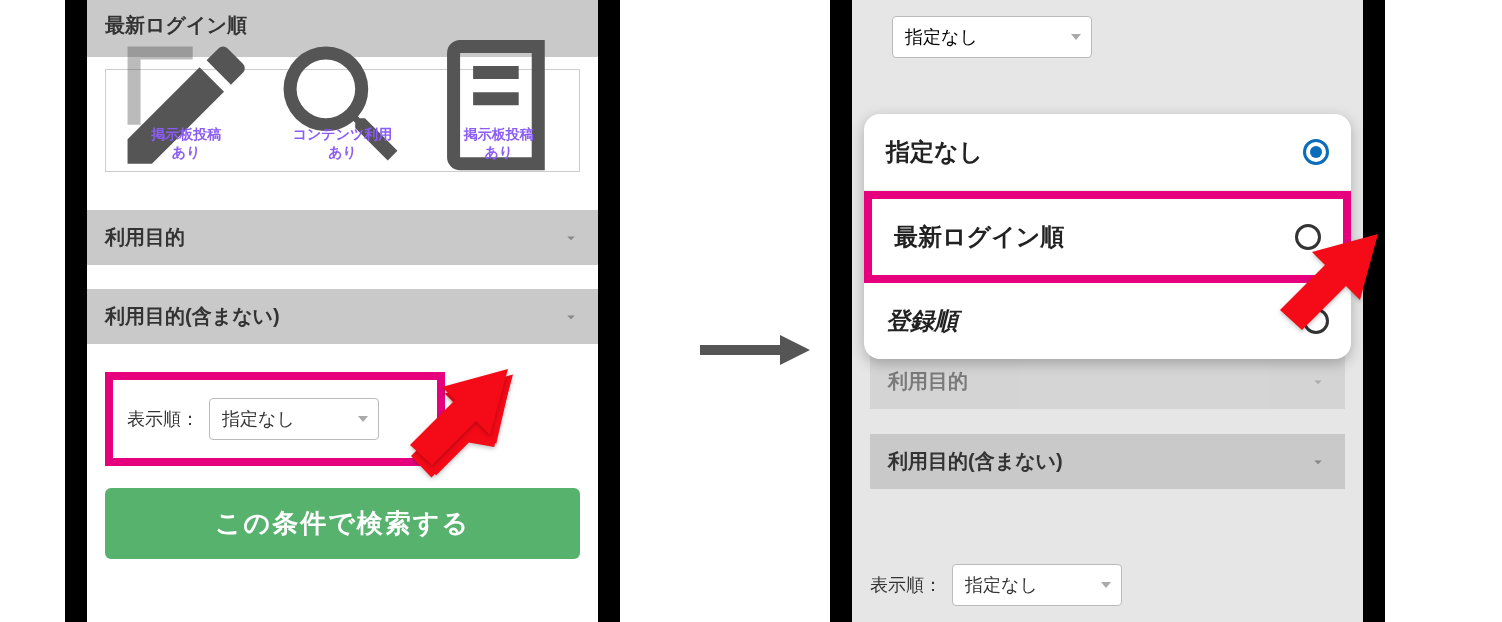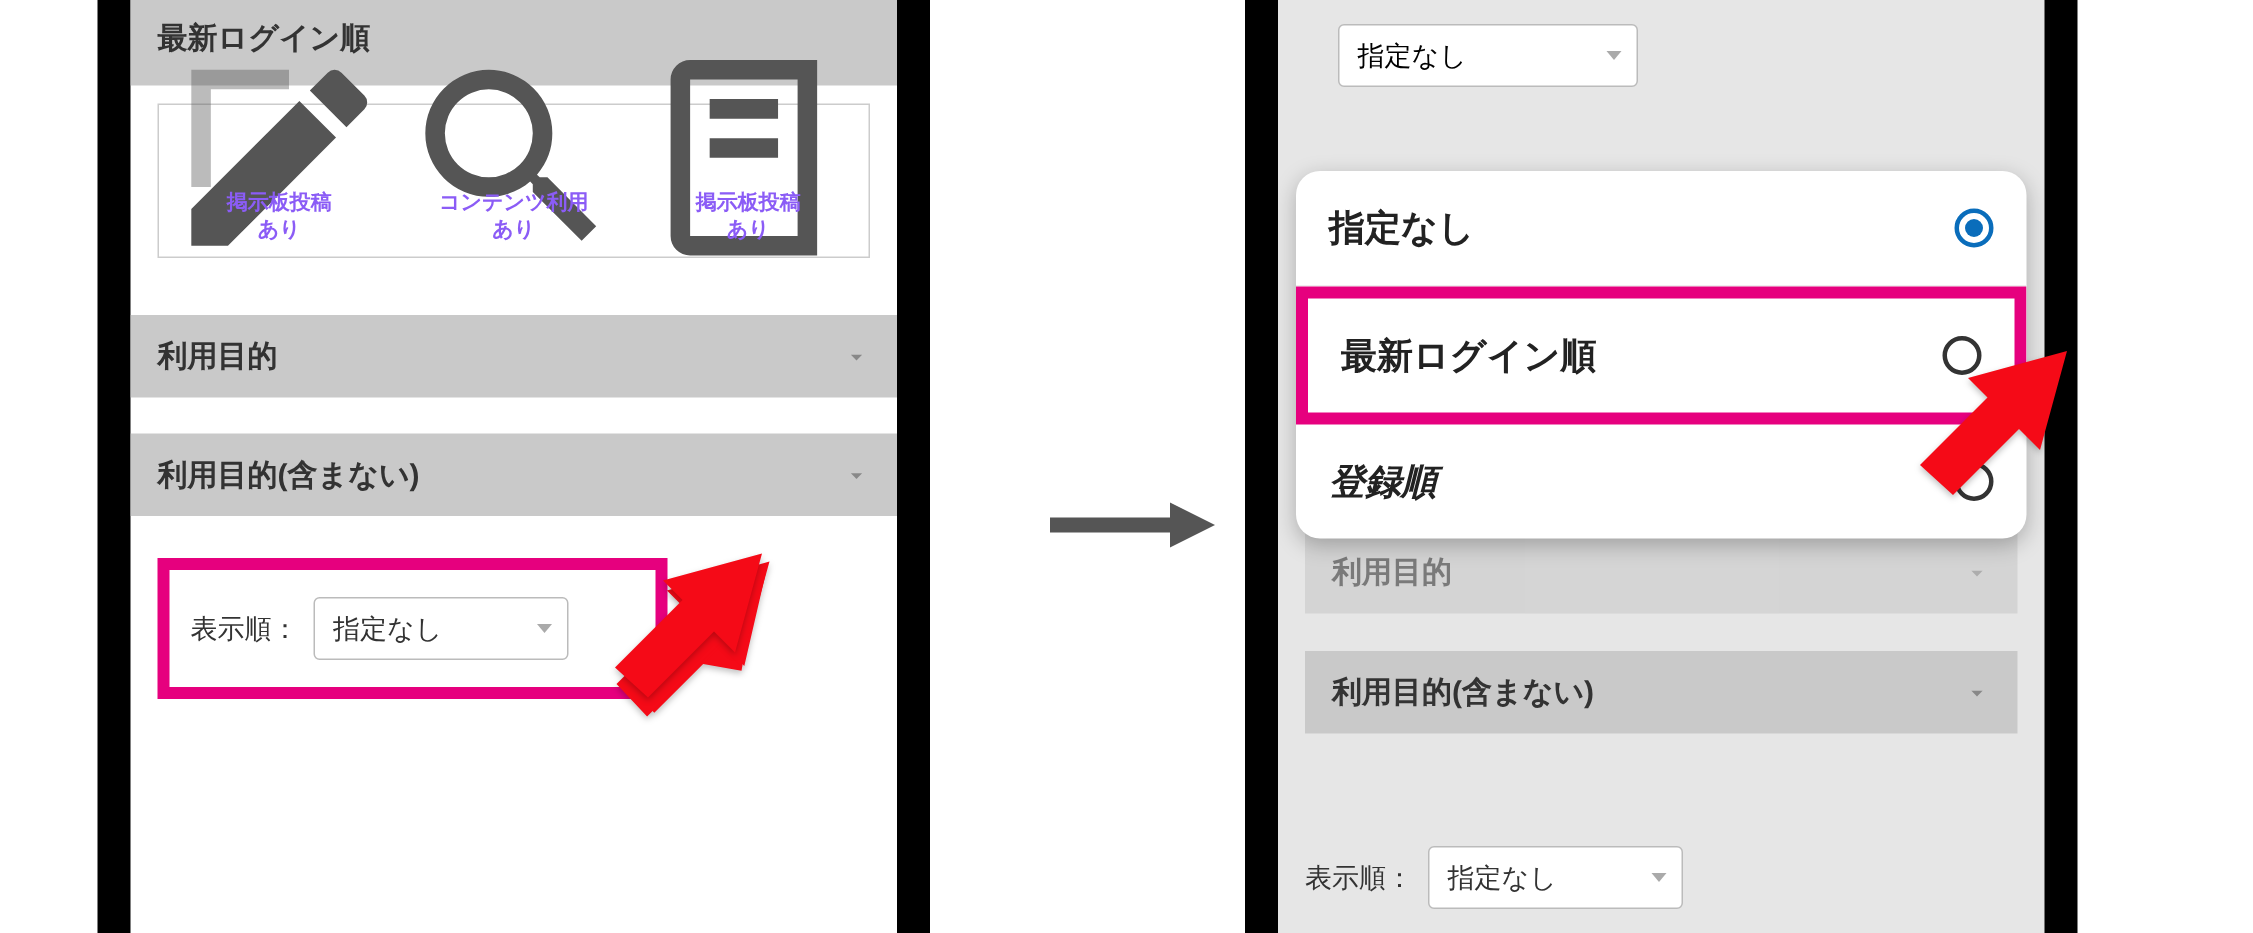--- a/index.html
+++ b/index.html
@@ -282,20 +282,23 @@
     <div class="display-order-wrap">
       <div class="display-order-row">
         <span>表示順：</span>
         <div class="select-box">
           <span>指定なし</span>
           <span class="caret"></span>
         </div>
       </div>
     </div>
 
+    <div class="search-btn">
+      <span>この条件で検索する</span>
+    </div>
 
   </div>
 </div>
 
 <div class="red-arrow left">
   <svg viewBox="0 0 100 100">
     <polygon points="10,72 52,30 66,44 78,32 78,68 42,68 54,56 40,42" fill="#f50a17" transform="rotate(10 50 50)"></polygon>
     <polygon points="8,78 46,40 36,30 88,18 76,70 64,58 26,96" fill="#f50a17"></polygon>
 
     <polygon points="5,80 45,40 33,28 90,12 74,70 62,58 22,98" fill="#f50a17"></polygon>

